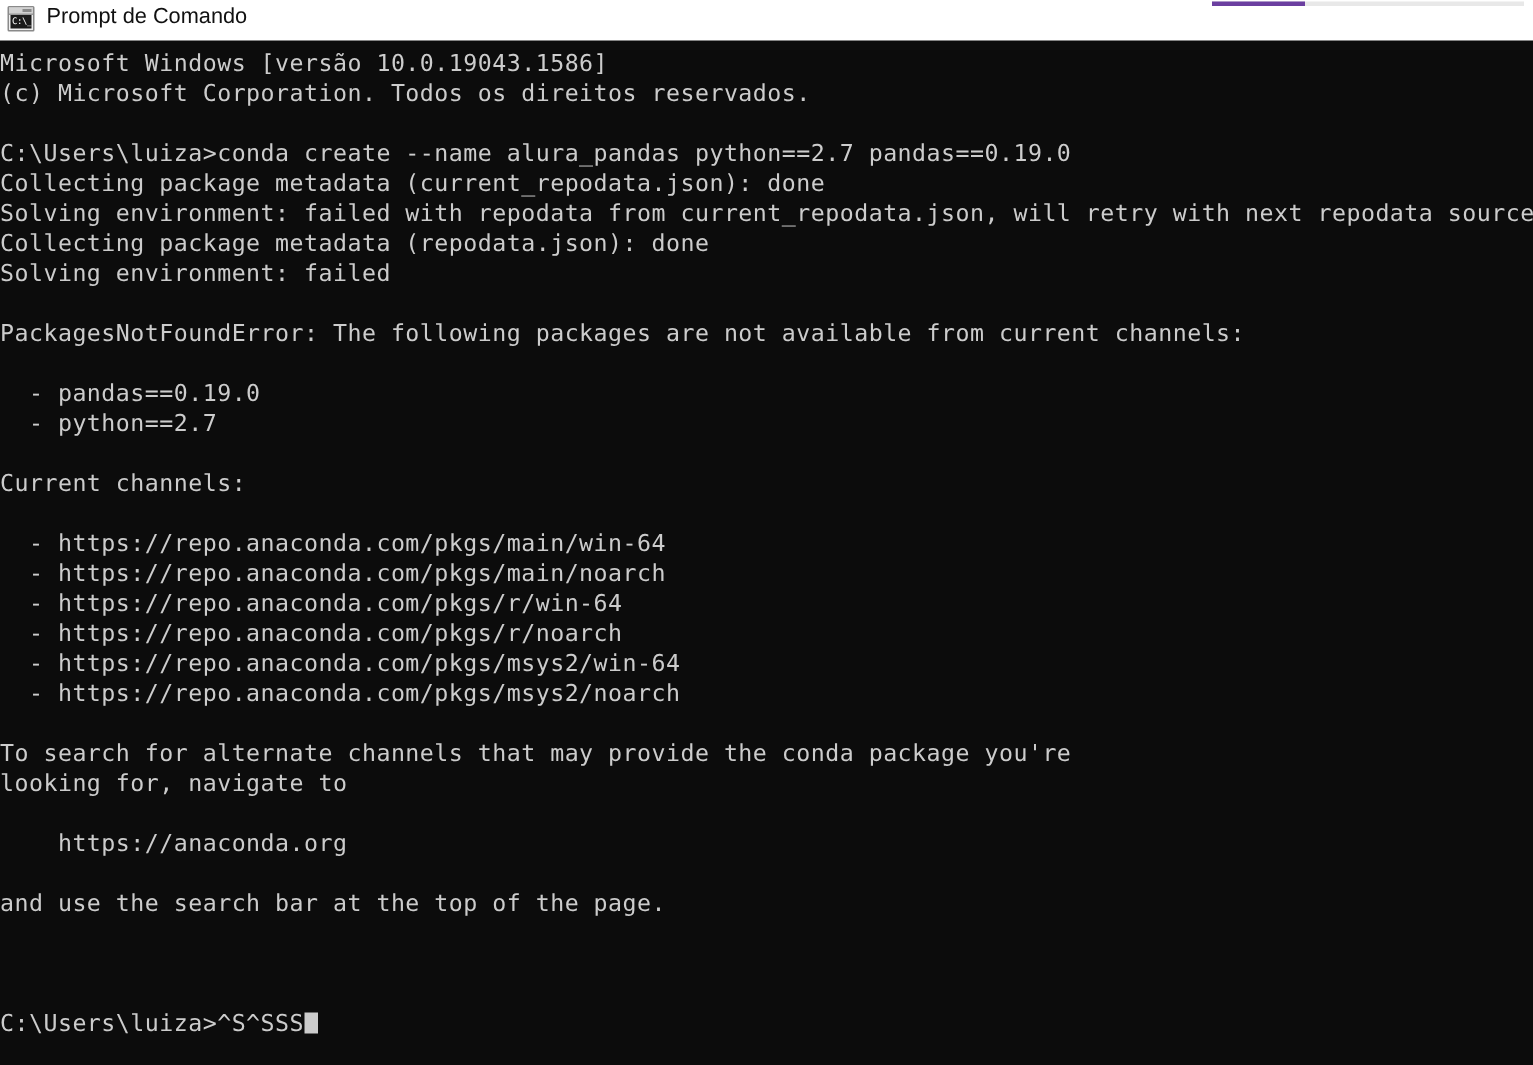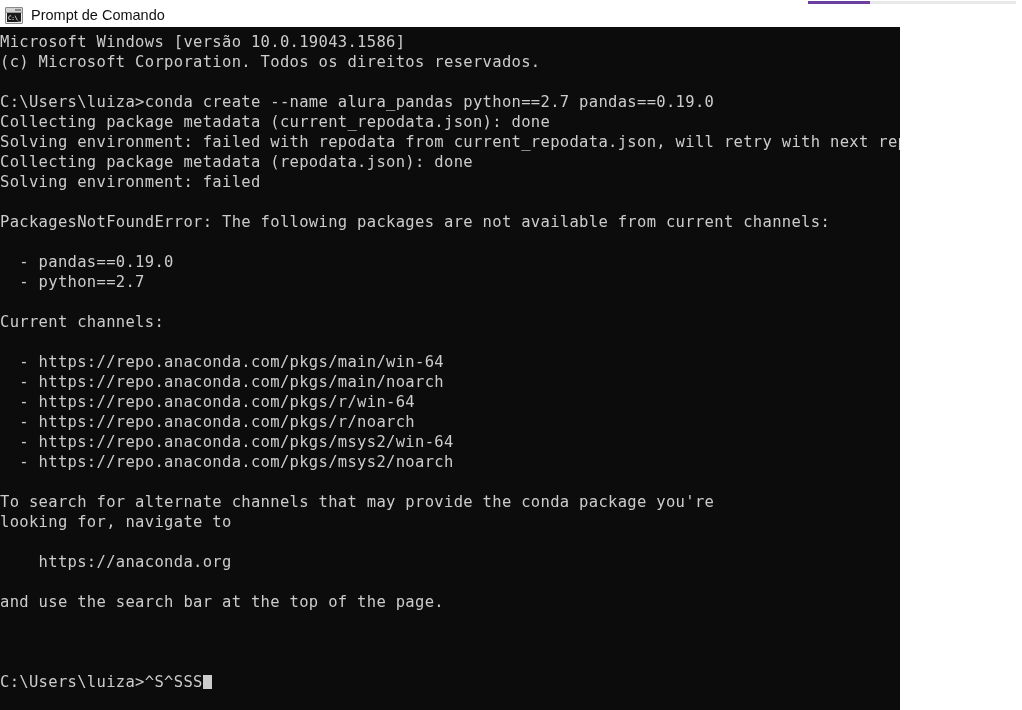--- a/index.html
+++ b/index.html
@@ -43,21 +43,21 @@
 
   
   .titlebar {
     position: absolute;
     top: 4px;
     left: 0;
     width: 1022px;
     height: 23px;
     background: #ffffff;
     display: flex;
-    align-items: center;
+    align-items: flex-start;
     padding-left: 5px;
     box-sizing: border-box;
   }
   .console-icon {
     position: relative;
     width: 18px;
     height: 17px;
     background: #efefef;
     border: 1px solid #8a8a8a;
     box-sizing: border-box;
@@ -105,21 +105,21 @@
     color: #111111;
     white-space: nowrap;
     line-height: 1;
   }
 
   
   .console {
     position: absolute;
     top: 27px;
     left: 0;
-    width: 900px;
+    width: 1022px;
     height: 683px;
     background: #0c0c0c;
     overflow: hidden;
   }
   .console-text {
     font-family: "DejaVu Sans Mono", monospace;
     font-size: 15.5px;
     line-height: 20px;
     color: #cccccc;
     white-space: pre;

